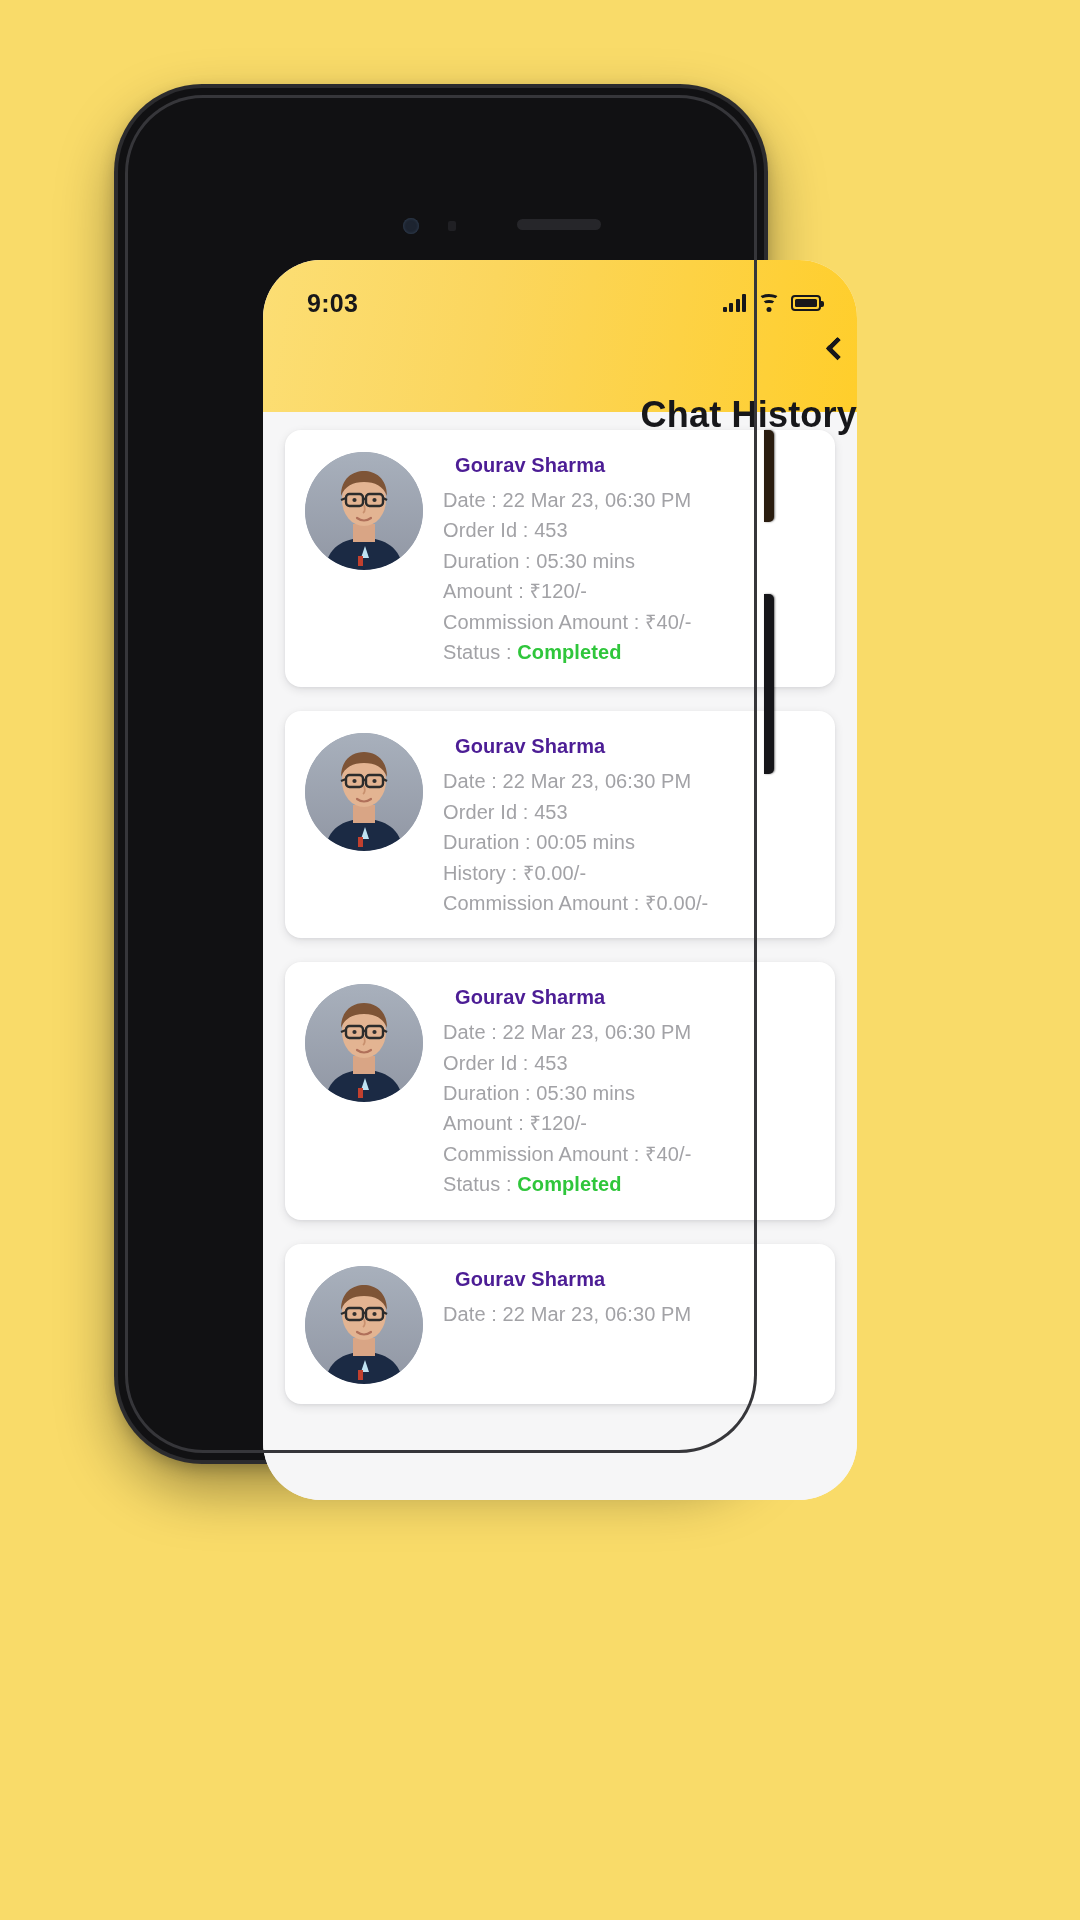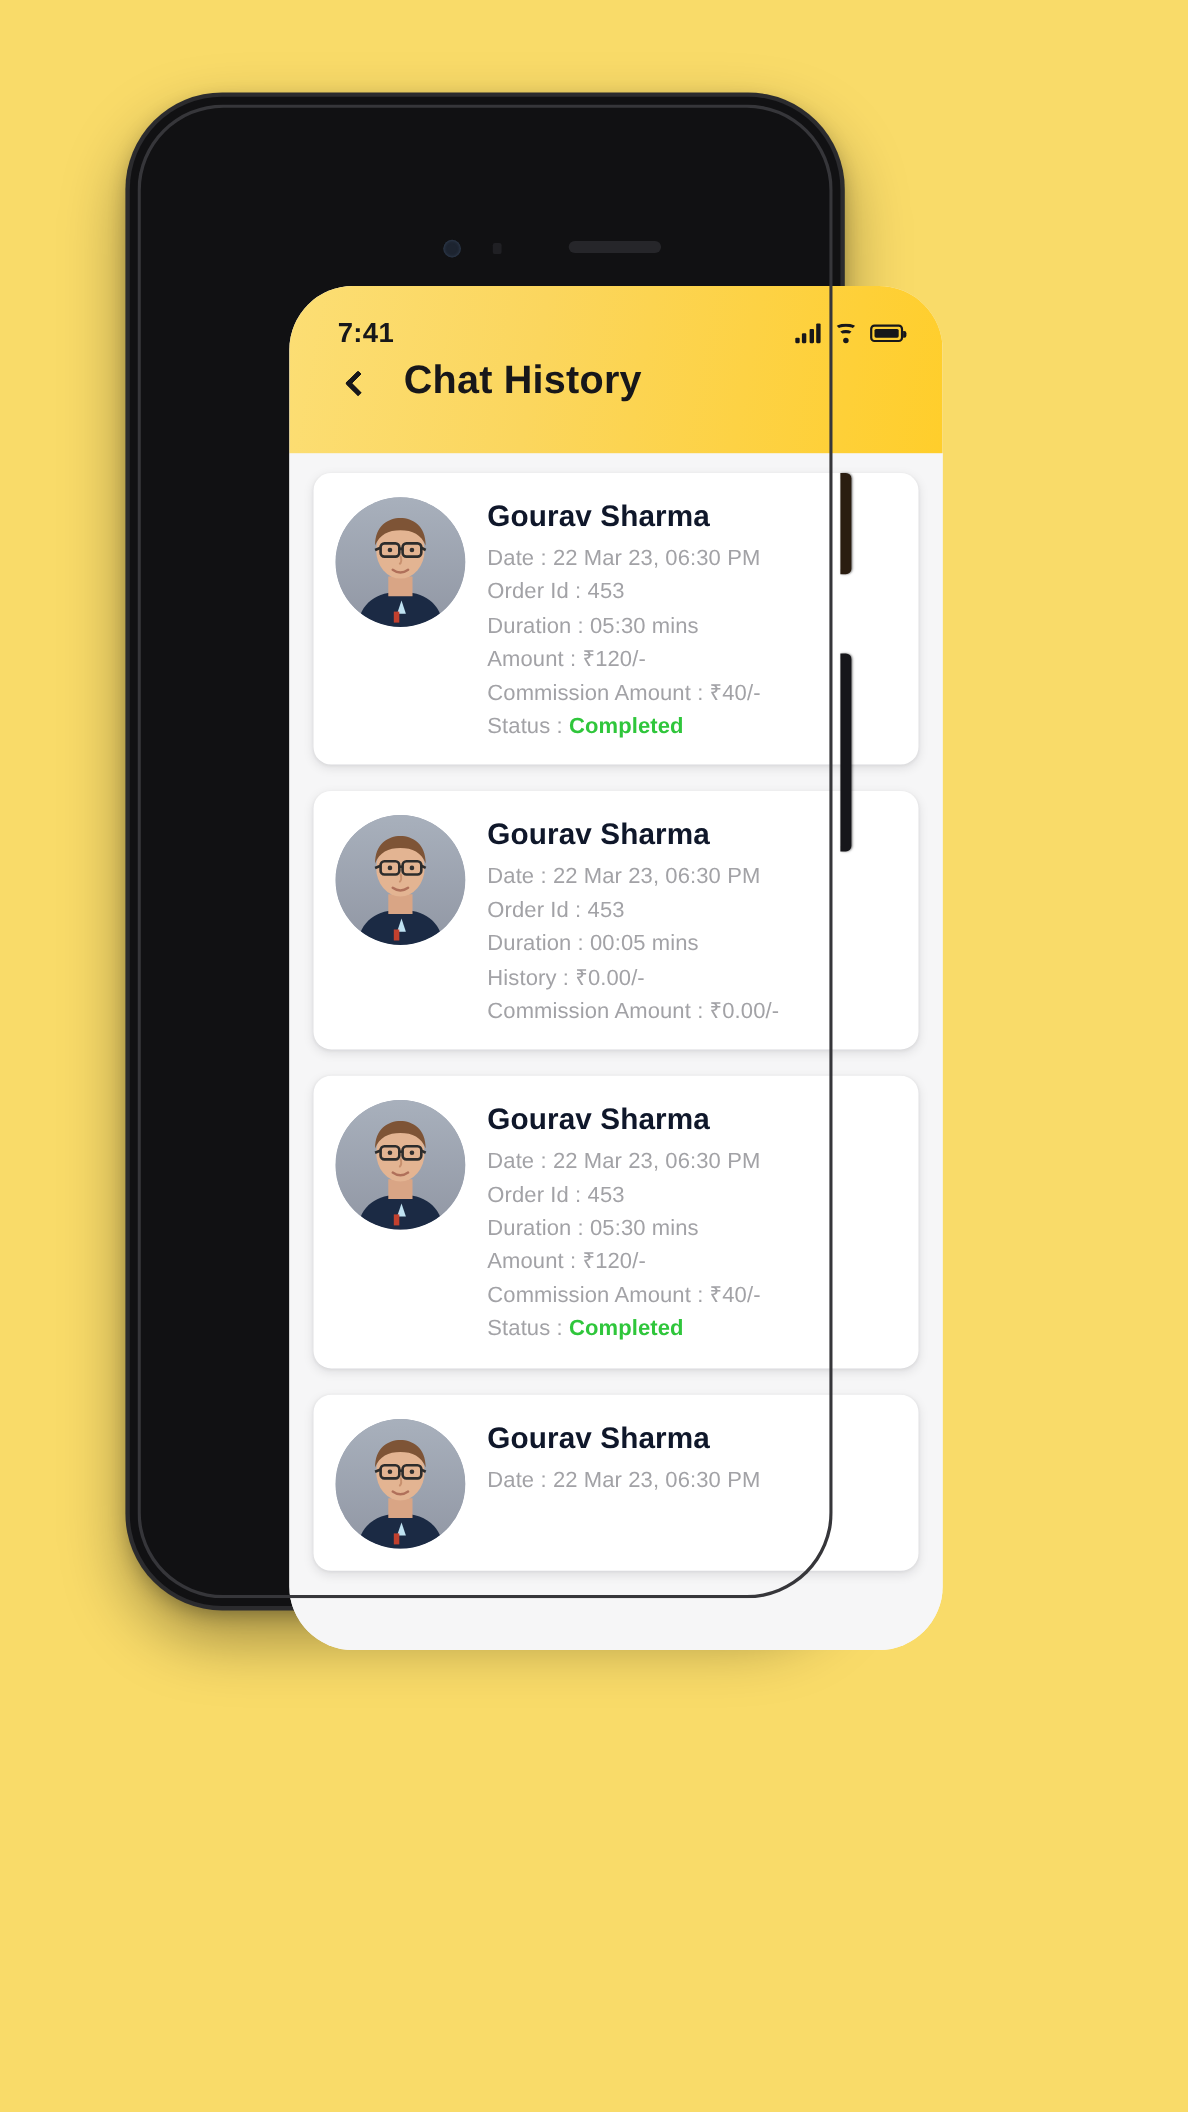--- a/index.html
+++ b/index.html
@@ -104,22 +104,23 @@
     width:30px; height:16px; border:2.5px solid #17171a; border-radius:4px;
     position:relative; padding:2px;
   }
   .batt::after{
     content:""; position:absolute; right:-5px; top:4px;
     width:3px; height:6px; background:#17171a; border-radius:0 2px 2px 0;
   }
   .batt i{ display:block; height:100%; width:100%; background:#17171a; border-radius:1.5px; }
 
   #header-row{
-    display:flex; align-items:flex-start; gap:22px;
+    display:flex; align-items:flex-end; gap:22px;
     padding:6px 0 0 42px;
+    flex-direction:column;
   }
   #back-button{
     width:40px; height:48px; display:flex; align-items:center; justify-content:center;
     cursor:pointer; background:none; border:0;
   }
   .chev{
     width:17px; height:17px;
     border-left:5.5px solid #17171a;
     border-bottom:5.5px solid #17171a;
     transform:rotate(45deg);
@@ -149,23 +150,24 @@
   .avatar{
     flex:0 0 auto;
     width:118px; height:118px; border-radius:50%;
     overflow:hidden;
     background:#9AA2B1;
     position:relative;
   }
   .avatar svg{ display:block; width:118px; height:118px; }
   .card-body{ flex:1 1 auto; min-width:0; padding-top:2px; }
   .person-name{
-    font-size:27px; font-weight:700; color:#0f172a;
+    font-size:20px; font-weight:700; color:#4c1d95;
     margin-bottom:8px; letter-spacing:.1px;
     white-space:nowrap;
+    margin-left:12px;
   }
   .meta-line{
     font-size:20px; color:#A2A2A6; line-height:1.52;
     white-space:nowrap; letter-spacing:.1px;
   }
   .status-val{ font-weight:700; }
   .status-completed{ color:#2FC63B; }
   .status-cancelled{ color:#F01B1B; }
 </style>
 </head>
@@ -175,21 +177,21 @@
 
   <div id="notch-camera"></div>
   <div id="notch-sensor"></div>
   <div id="notch-speaker"></div>
 
   <div id="screen">
 
     <div id="app-header" style="background: linear-gradient(100deg, rgb(252, 222, 116) 0%, rgb(251, 214, 94) 38%, rgb(255, 206, 43) 100%);">
 
       <div id="status-bar">
-        <div id="status-time">7:41</div>
+        <div id="status-time">9:03</div>
         <div id="status-icons">
           <div class="sig-bars">
             <i></i>
               <i></i>
               <i></i>
               <i></i>
           </div>
           <div class="wifi-ico">
             <span></span>
               <span></span>

